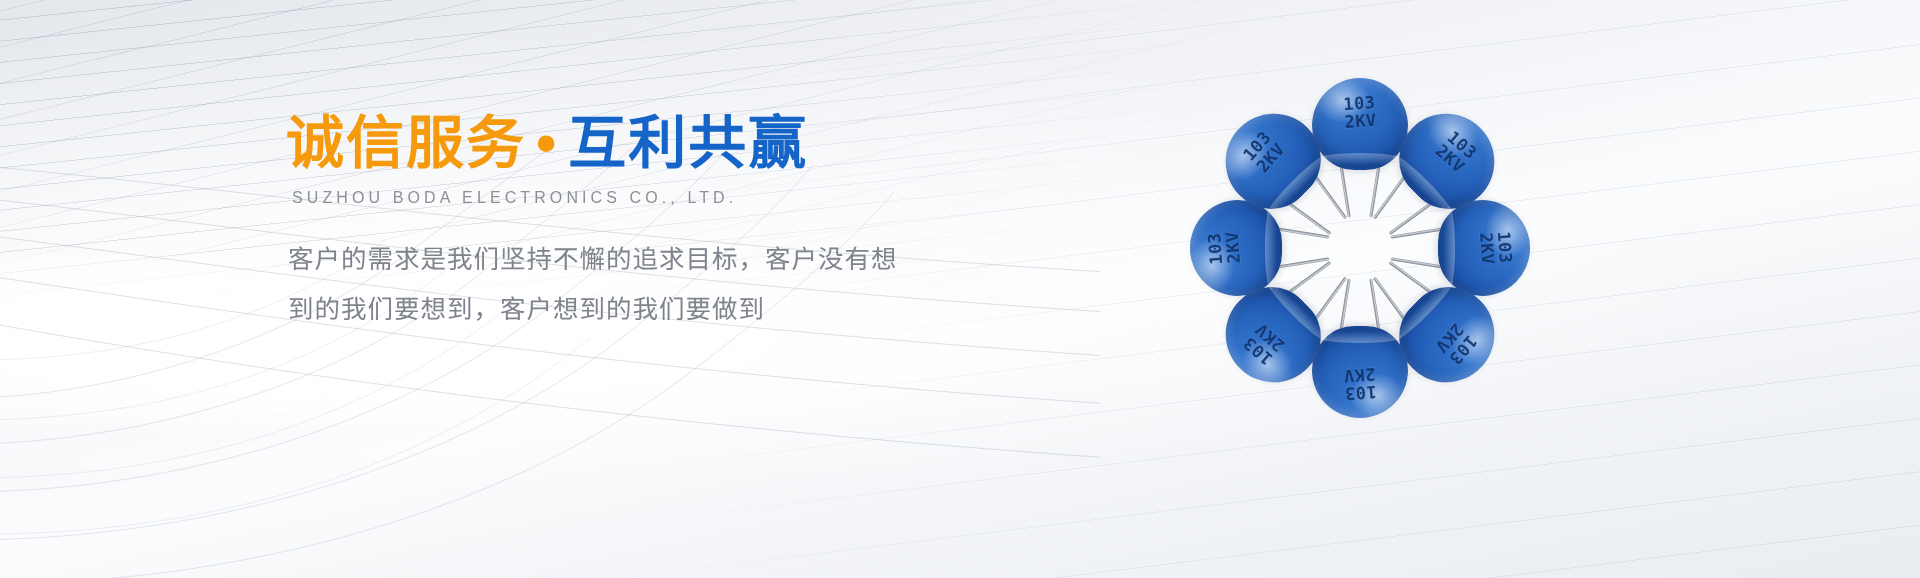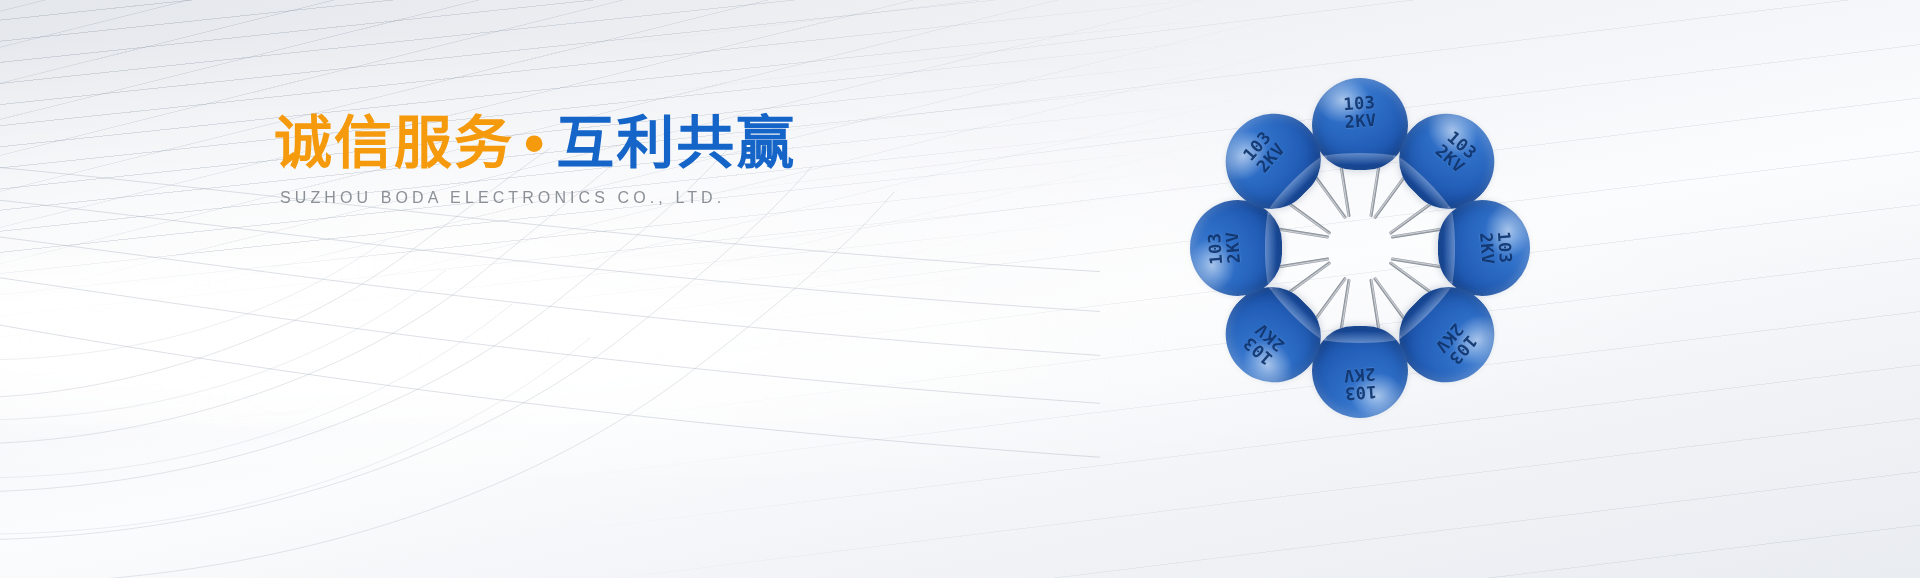--- a/index.html
+++ b/index.html
@@ -56,21 +56,21 @@
   .bg-horizon{
     position:absolute;left:-5%;right:-5%;top:255px;height:170px;
     background:radial-gradient(60% 100% at 18% 50%, rgba(255,255,255,1) 0%, rgba(255,255,255,.85) 30%, rgba(255,255,255,0) 72%);
     filter:blur(2px);
   }
   
   .bg-curves{inset:0;}
   .bg-curves svg{position:absolute;left:0;bottom:0;width:1100px;height:430px;}
 
   
-  .copy{position:absolute;left:274px;top:112px;width:660px;}
+  .copy{position:absolute;left:286px;top:112px;width:660px;}
   .headline{
     margin:0;font-size:58px;line-height:1.06;font-weight:700;letter-spacing:2px;
     white-space:nowrap;
   }
   .headline .seg-a{color:#F59A0C;}
   .headline .seg-dot{color:#F59A0C;padding:0 10px;}
   .headline .seg-b{color:#1565C8;}
   .subline{
     margin:16px 0 0 6px;font-size:16px;letter-spacing:4.1px;color:#8b8f96;
     font-weight:400;white-space:nowrap;
@@ -149,20 +149,24 @@
     </svg>
   </div>
 
   <div class="copy">
     <h1 class="headline">
       <span class="seg-a">诚信服务</span><span class="seg-dot">•</span><span class="seg-b">互利共赢</span>
     </h1>
 
     <div class="subline">SUZHOU BODA ELECTRONICS CO., LTD.</div>
 
+    <div class="body-copy">
+      <p>客户的需求是我们坚持不懈的追求目标，客户没有想</p>
+      <p>到的我们要想到，客户想到的我们要做到</p>
+    </div>
   </div>
 
   <div class="cap-cluster" id="cap-cluster">
       <div class="cap-slot" style="transform: rotate(0deg);">
         <div class="cap">
           <div class="leads">
             <div class="lead l"></div>
             <div class="lead r"></div>
           </div>
           <div class="disc">

